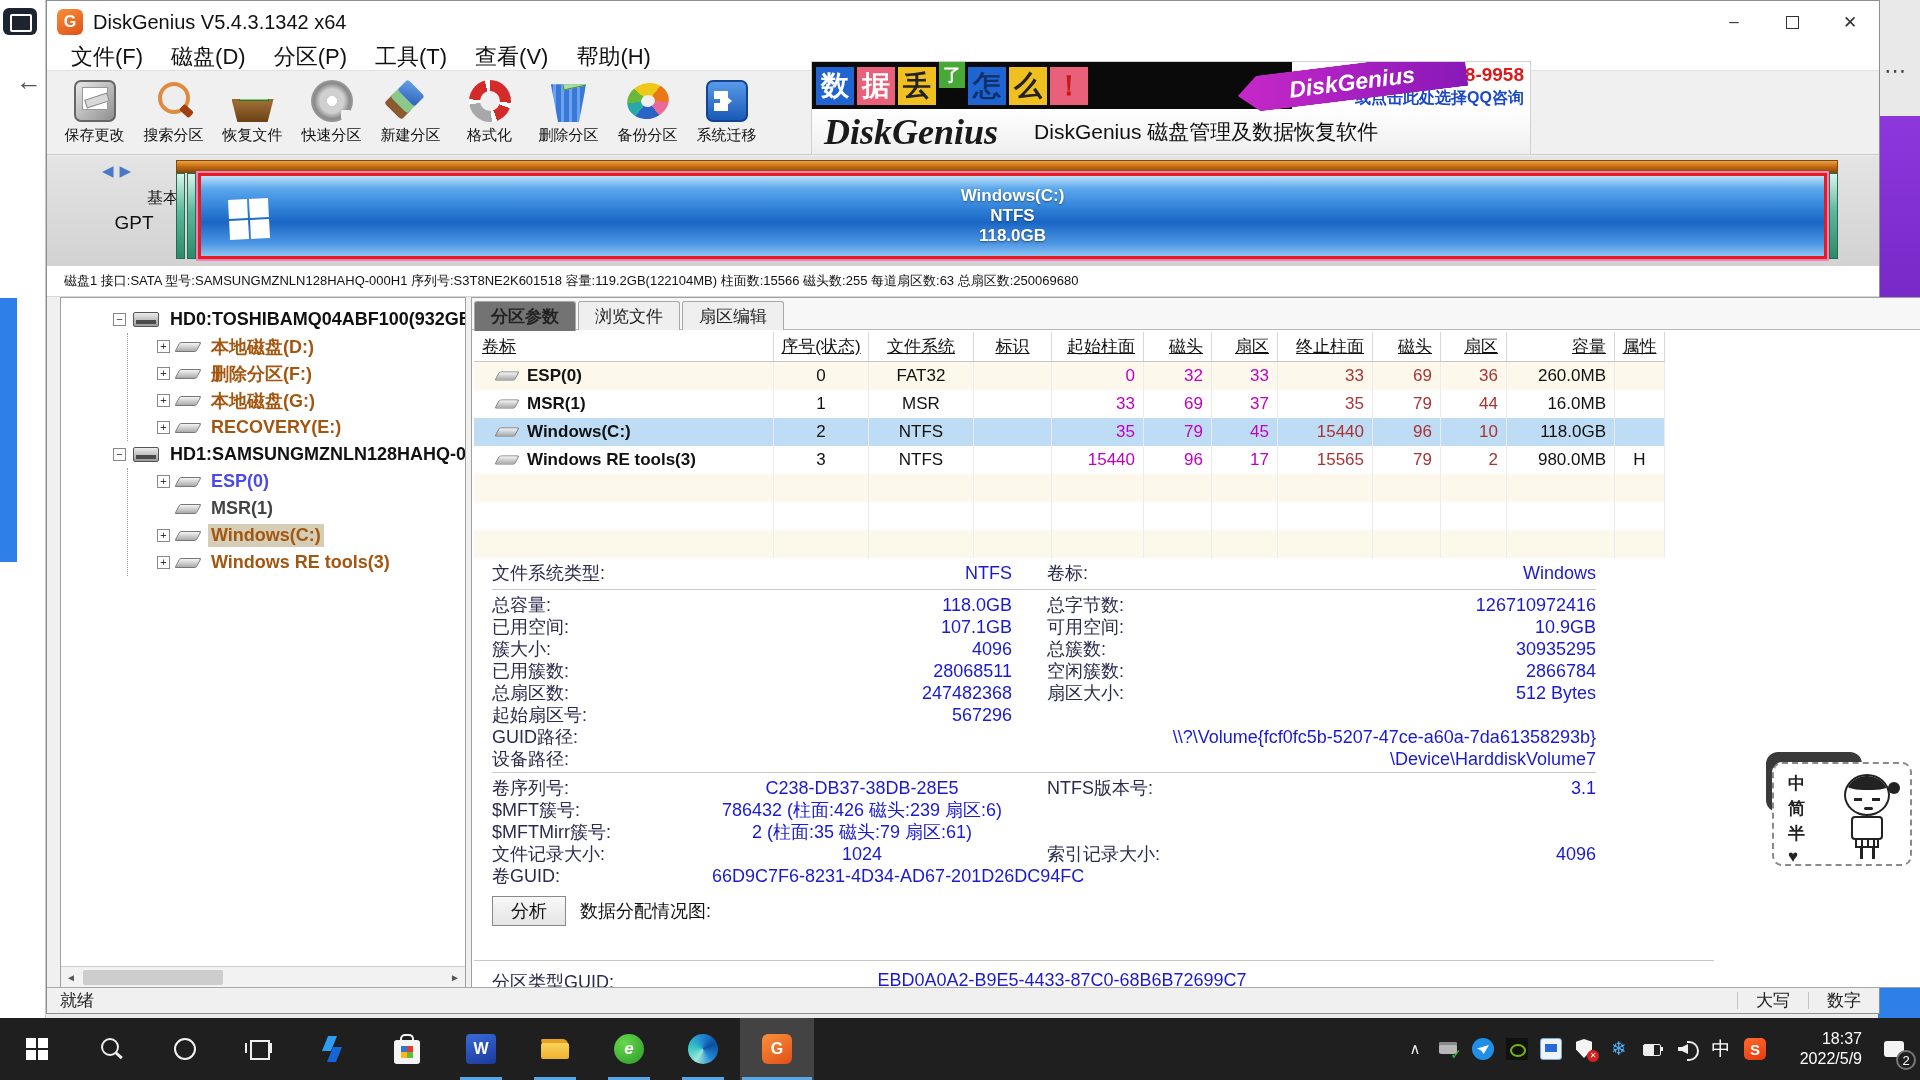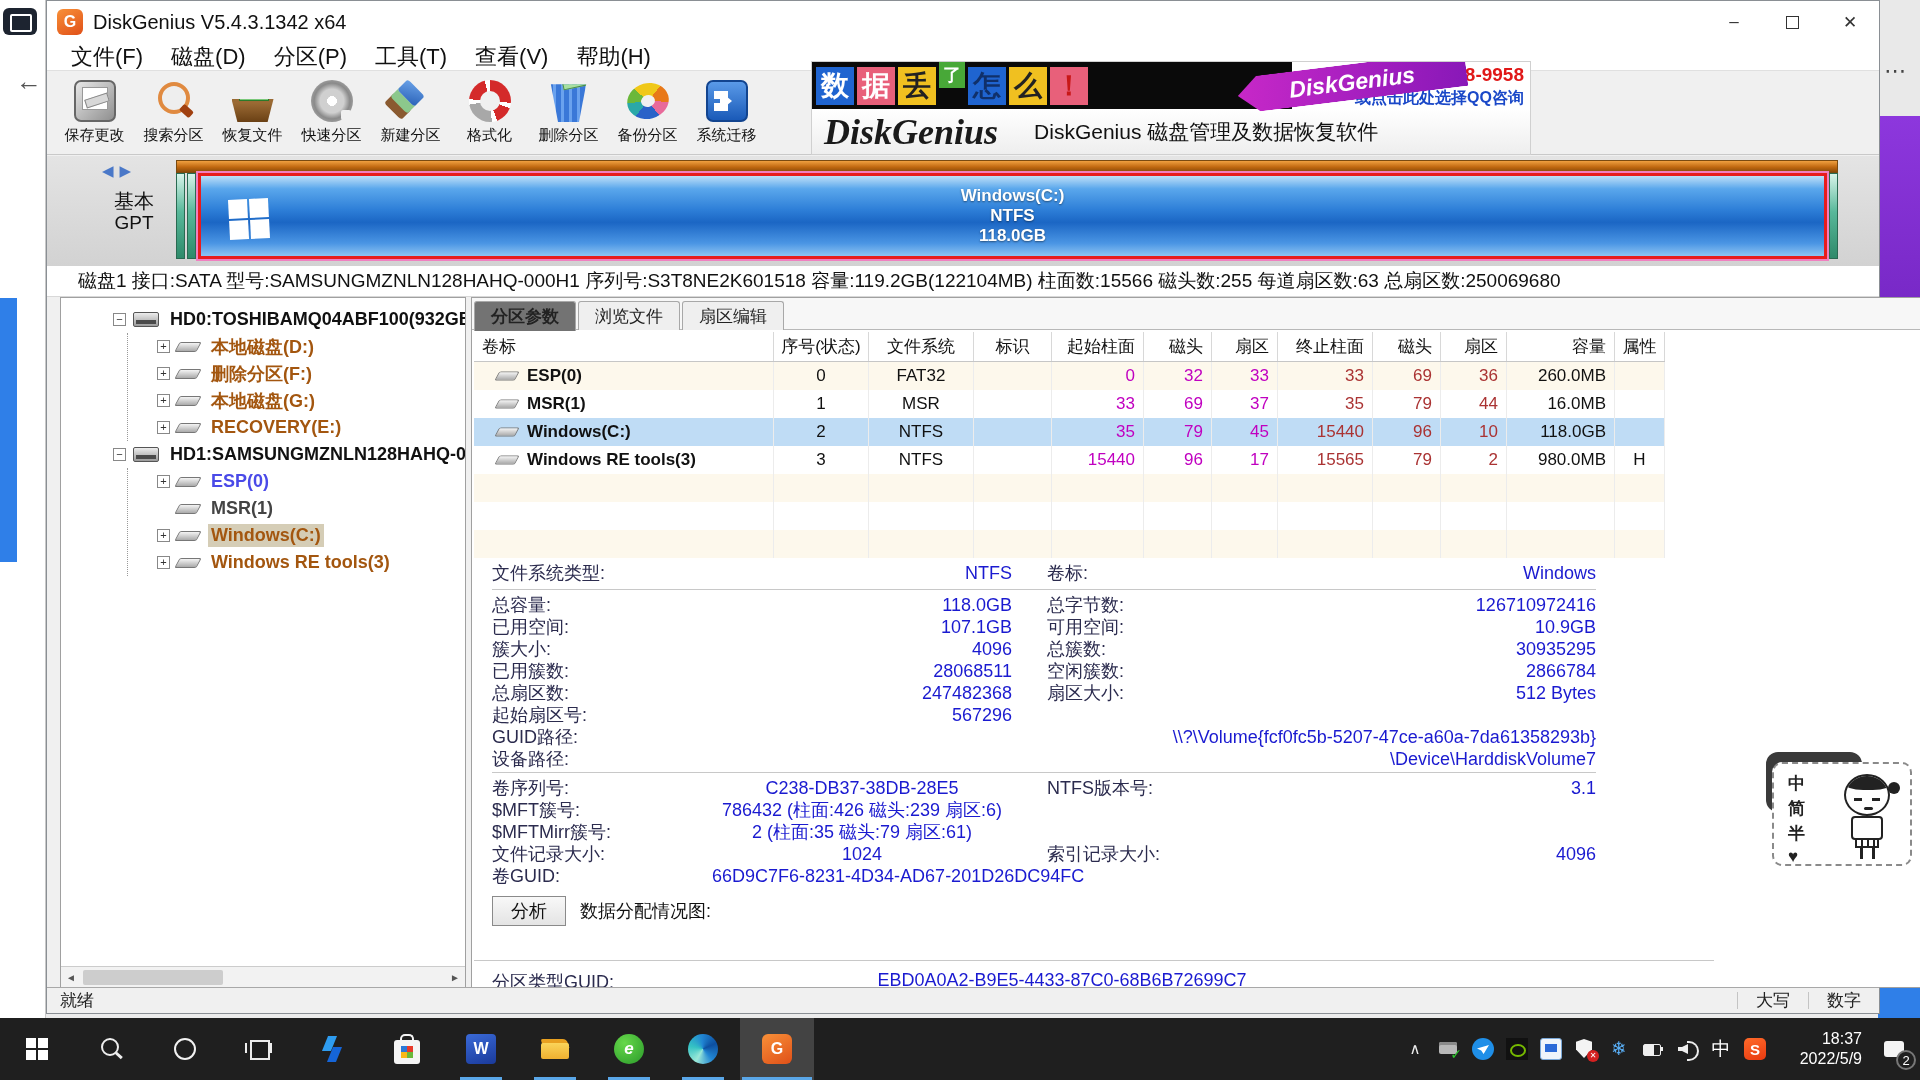--- a/index.html
+++ b/index.html
@@ -72,36 +72,36 @@
   .ban-bottom { position:absolute; left:0; top:47px; width:100%; height:45px; background:linear-gradient(180deg,#fff,#eee); display:flex; align-items:center; }
   .ban-logo { font-size:36px; font-weight:900; font-style:italic; color:#1a1a1a; margin-left:12px; font-family:"Liberation Serif","DejaVu Serif",serif; }
   .ban-tagline { font-size:21px; color:#111; margin-left:36px; }
   .ban-ribbon { position:absolute; left:425px; top:2px; width:230px; height:36px; background:linear-gradient(100deg,#c828c8,#8818b8); transform:rotate(-7deg);
     color:#fff; font-style:italic; font-weight:bold; font-size:23px; display:flex; align-items:center; justify-content:center;
     clip-path:polygon(0 50%,9% 0,100% 0,100% 100%,9% 100%); }
 
   
   #diskbar { position:absolute; left:0; top:155px; width:100%; height:110px; background:linear-gradient(180deg,#e4e4e4,#d2d2d2); }
   .nav-arrows { position:absolute; left:55px; top:6px; font-size:15px; color:#4a78c8; letter-spacing:6px; }
-  .db-type { position:absolute; left:42px; top:32px; width:90px; text-align:center; font-size:20px; color:#111; }
+  .db-type { position:absolute; left:42px; top:32px; width:90px; text-align:right; font-size:16px; color:#111; }
   .db-scheme { position:absolute; left:42px; top:56px; width:90px; text-align:center; font-size:19px; color:#111; }
   #diskstrip { position:absolute; left:129px; top:4px; width:1662px; height:13px; border:1px solid #7a4a10;
     background:linear-gradient(180deg,#f0a040,#c06810 55%,#8a4a08); }
   #partrow { position:absolute; left:129px; top:17px; width:1662px; height:86px; display:flex; }
   .sliver { width:9px; height:100%; border:1px solid #2a6a52; background:linear-gradient(180deg,#d8f4ea,#58b89a 45%,#2e8a6a); margin-right:2px; }
   #part-c { flex:1; position:relative; border:3px solid var(--selection_red,#e81c1c); box-shadow:0 0 0 2px #f080c0;
     background:linear-gradient(180deg,#bfe0f8 0%,#5aa7ec 16%,#2e7fd8 42%,#1b66c4 58%,#4a95e4 84%,#8ec4f2 100%);
     display:flex; align-items:center; justify-content:center; }
   .part-text { text-align:center; color:#fff; font-weight:bold; font-size:17px; line-height:20px; text-shadow:0 1px 2px rgba(0,0,0,.45); }
   .winlogo { position:absolute; left:28px; top:23px; width:40px; height:40px; transform:rotate(-3deg); display:grid; grid-template-columns:19px 19px; grid-template-rows:19px 19px; gap:2px; }
   .winlogo div { background:#fff; }
   .sliver.right { margin:0 0 0 2px; }
 
   #diskinfo { position:absolute; left:0; top:265px; width:100%; height:31px; background:#fff; border-bottom:1px solid #d8d8d8;
-    font-size:19px; color:#111; display:flex; align-items:center; padding-left:31px; }
+    font-size:13px; color:#111; display:flex; align-items:center; padding-left:17px; }
 
   
   #content { position:absolute; left:0; top:296px; width:100%; height:691px; background:#f0f0f0; }
   #treepanel { position:absolute; left:13px; top:0; width:406px; height:691px; background:#fff; border:1px solid #a0a0a0; overflow:hidden; }
   .tree-row { position:relative; height:27px; display:flex; align-items:center; white-space:nowrap; }
   .tree-row.sel .tree-label { background:#d5cdb6; }
   .expander { width:13px; height:13px; min-width:13px; border:1px solid #888; background:#fff; color:#333;
     font-size:11px; line-height:10px; text-align:center; margin-right:7px; }
   .expander.ghost { visibility:hidden; }
   .disk-ic { width:26px; height:15px; min-width:26px; background:linear-gradient(180deg,#ececec,#9a9a9a); border:1px solid #555; border-radius:2px; margin-right:8px; position:relative; }
@@ -120,21 +120,21 @@
   .tab { padding:0 16px; height:29px; display:flex; align-items:center; font-size:17px; color:#222; border:1px solid #a8a8a8; border-bottom:none; background:#efefef; margin-right:2px; border-radius:3px 3px 0 0; }
   .tab.active { background:#737373; font-weight:bold; height:30px; }
 
   
   #ptable { position:absolute; left:2px; top:34px; width:1191px; }
   .trow { display:grid; grid-template-columns:300px 95px 105px 78px 92px 68px 66px 95px 68px 66px 108px 50px; height:28px; align-items:center; }
   .trow.head { height:30px; border-bottom:1px solid #c6c6c6; background:#fff; }
   .trow.cream { background:var(--row_cream,#fdf8ec); }
   .trow.selrow { background:var(--row_selected,#bfdcf5); }
   .th,.td { padding:0 8px; font-size:17px; color:#111; border-right:1px solid #ececec; height:100%; display:flex; align-items:center; overflow:hidden; white-space:nowrap; }
-  .th { border-right:1px solid #d8d8d8; }
+  .th { border-right:1px solid #d8d8d8;text-decoration:underline; }
   .t-right { justify-content:flex-end; } .t-center { justify-content:center; }
   .td.namecell { font-weight:bold; padding-left:22px; gap:0; }
   .td .part-ic { transform:skewX(-28deg) scale(.92); }
   .v-start { color:var(--start_chs,#c000c0); } .v-end { color:var(--end_chs,#aa3333); }
 
   
   #details { position:absolute; left:20px; top:262px; width:1104px; font-size:18px; }
   .drow { display:grid; grid-template-columns:220px 300px 35px 200px 1fr; height:22px; align-items:center; white-space:nowrap; }
   .drow.tall { height:26px; }
   .dlabel { color:#2b2b4e; }

